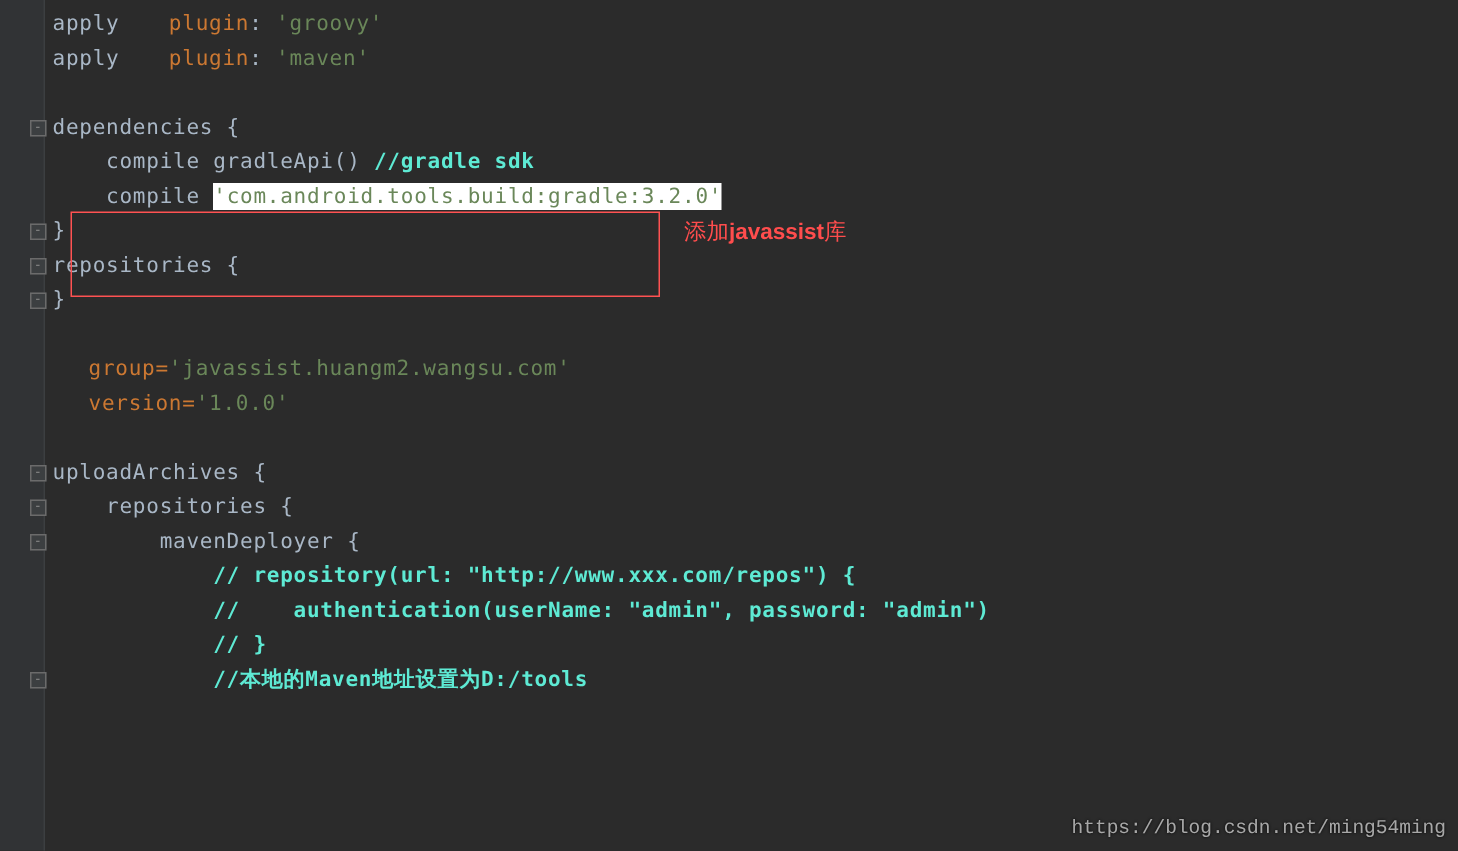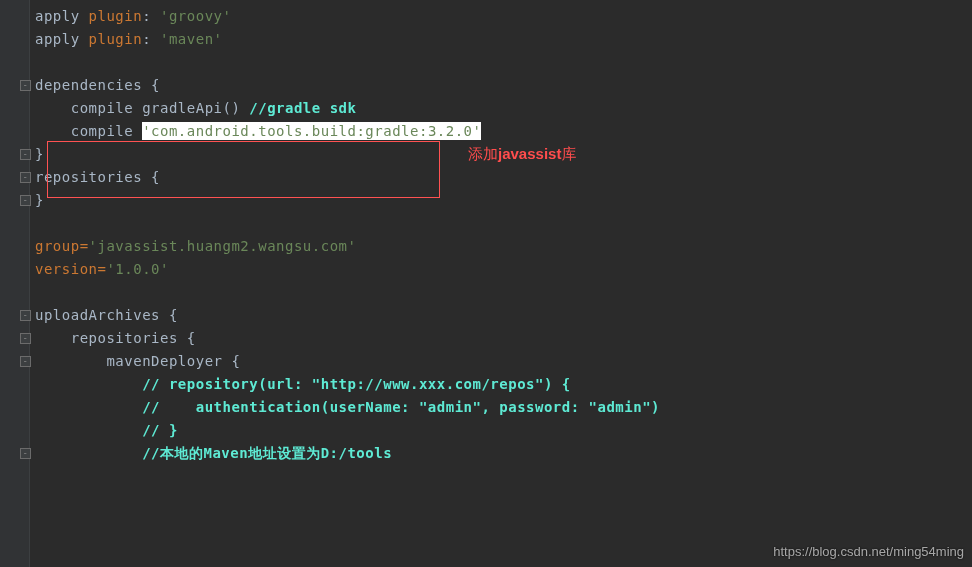--- a/index.html
+++ b/index.html
@@ -27,21 +27,21 @@
     background: #313335;
     border-right: 1px solid #3c3f41;
   }
   .line {
     height: 23px;
     line-height: 23px;
     white-space: pre;
     position: relative;
     letter-spacing: 0.5px;
   }
-  .kw { color: #cc7832; }
+  .kw { color: #cc7832; margin-left: 24px; }
   .str { color: #6a8759; }
   .cmt { color: #5eead4; font-weight: bold; }
   .id { color: #a9b7c6; }
   .op { color: #a9b7c6; }
   
   .fold-marker {
     position: absolute;
     left: -15px;
     width: 11px;
     height: 11px;
@@ -86,21 +86,21 @@
     font-family: "Microsoft YaHei", sans-serif;
     font-size: 15px;
     z-index: 7;
   }
   .annotation b { font-weight: bold; }
   .watermark {
     position: absolute;
     right: 8px;
     bottom: 8px;
     color: rgba(230,230,230,0.7);
-    font-family: Liberation Sans, sans-serif;
+    font-family: Liberation Mono, monospace;
     font-size: 13px;
     text-shadow: 0 0 2px #000;
     z-index: 10;
   }
   .sel-bg {
     background: #ffffff;
     padding: 1px 0;
   }
 </style>
 </head>
@@ -151,17 +151,17 @@
   <div class="line"><span class="cmt">            //    authentication(userName: "admin", password: "admin")</span></div>
 
   <div class="line"><span class="cmt">            // }</span></div>
 
   <div class="line"><span class="fold-marker">-</span><span class="cmt">            //本地的Maven地址设置为D:/tools</span></div>
 
 </div>
 
 <div class="highlight-box" style="left:47px; top:141px; width:393px; height:57px;"></div>
 
-<div class="annotation" style="left:468px; top:145px;">
+<div class="annotation" style="left:456px; top:145px;">
   <span>添加</span><b>javassist</b><span>库</span>
 </div>
 
 <div class="watermark">https://blog.csdn.net/ming54ming</div>
 
 </body></html>

